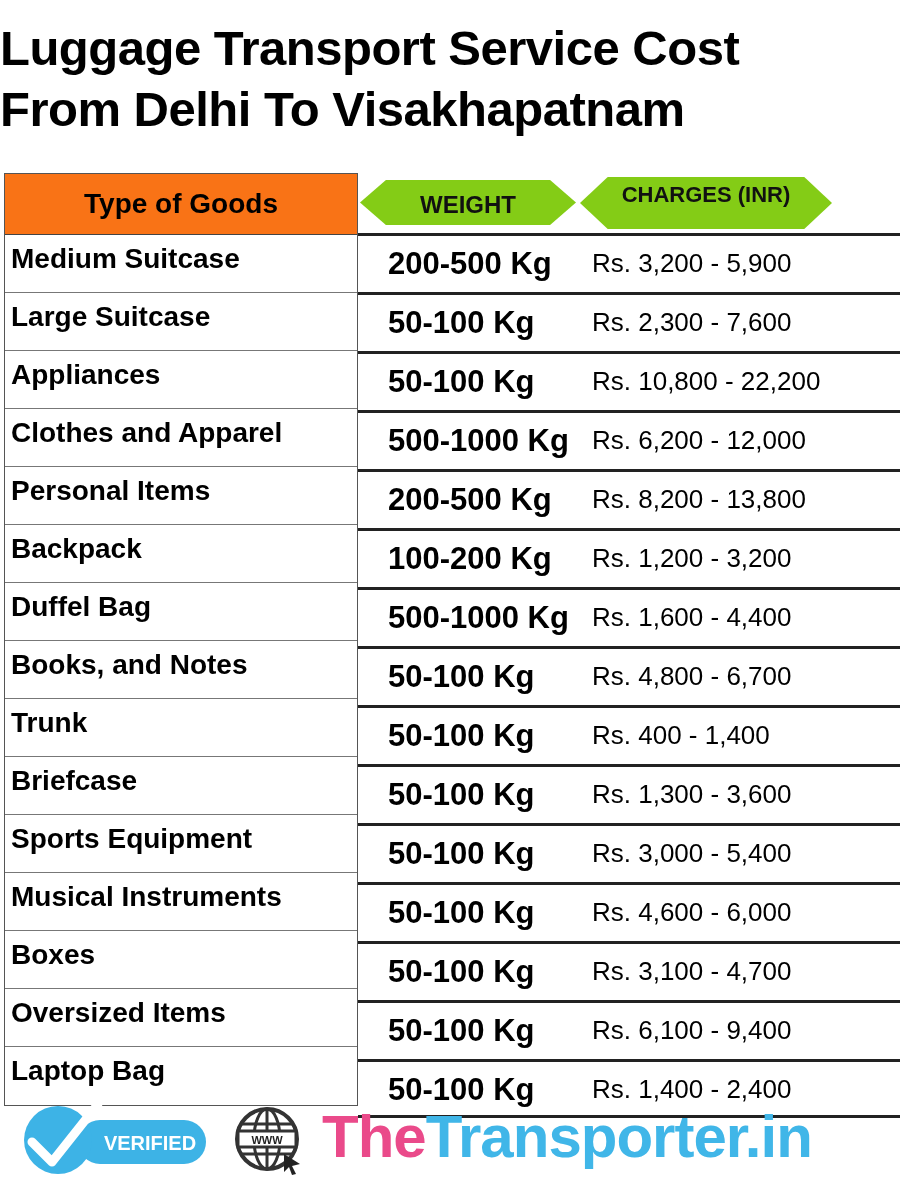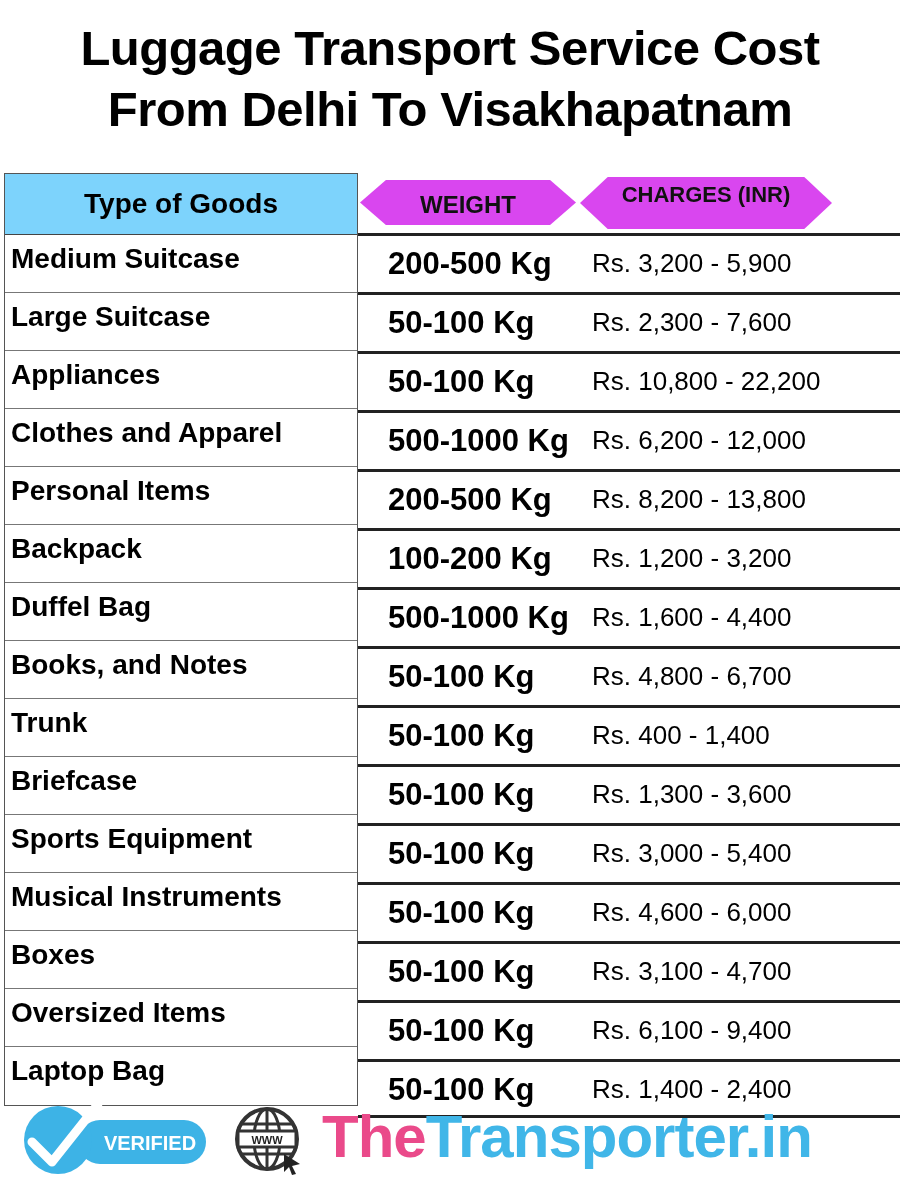--- a/index.html
+++ b/index.html
@@ -1,22 +1,22 @@
 <!DOCTYPE html>
 <html><head>
 <meta charset="utf-8">
 <style>
   html, body { margin:0; padding:0; background:#ffffff; }
   body { width:900px; height:1200px; position:relative; overflow:hidden; font-family:"Liberation Sans", sans-serif; color:#000; }
-  .title { position:absolute; left:0; top:18px; width:900px; text-align:center; font-weight:bold; font-size:49px; line-height:61px; letter-spacing:-0.5px; }
+  .title { position:absolute; left:0; top:18px; width:900px; text-align:left; font-weight:bold; font-size:49px; line-height:61px; letter-spacing:-0.5px; }
   .left-table { position:absolute; left:4px; top:173px; width:352px; border:1px solid #555; }
-  .left-head { height:60px; background:#7dd3fc; display:flex; align-items:center; justify-content:center; font-weight:bold; font-size:28px; border-bottom:1px solid #444; }
+  .left-head { height:60px; background:#f97316; display:flex; align-items:center; justify-content:center; font-weight:bold; font-size:28px; border-bottom:1px solid #444; }
   .left-row { height:58px; border-bottom:1.5px solid #777; font-weight:bold; font-size:28px; padding-left:6px; box-sizing:border-box; display:flex; align-items:flex-start; padding-top:8px; }
   .left-row:last-child { border-bottom:none; }
-  .hex { position:absolute; top:180px; height:45px; background:#d946ef; display:flex; align-items:center; justify-content:center; font-weight:bold; color:#111;text-align:right; }
+  .hex { position:absolute; top:180px; height:45px; background:#84cc16; display:flex; align-items:center; justify-content:center; font-weight:bold; color:#111;text-align:right; }
   .hex.weight { left:360px; width:216px; clip-path:polygon(0 50%, 12% 0, 88% 0, 100% 50%, 88% 100%, 12% 100%); font-size:24px; padding-top:4px; box-sizing:border-box; }
   .hex.charges { left:580px; width:252px; top:177px; height:52px; clip-path:polygon(0 50%, 11% 0, 89% 0, 100% 50%, 89% 100%, 11% 100%); font-size:22px; padding-bottom:16px; box-sizing:border-box; }
   .right-table { position:absolute; left:358px; top:233px; width:542px; }
   .right-row { position:relative; height:59px; border-top:3px solid #222; box-sizing:border-box; }
   .right-row:last-child { border-bottom:3px solid #222; }
   .weight-cell { position:absolute; left:30px; top:10px; font-weight:bold; font-size:31px; }
   .charge-cell { position:absolute; left:234px; top:12px; font-size:26px; }
   .footer { position:absolute; left:0; top:1096px; width:900px; height:82px; }
   .verified { position:absolute; left:18px; top:4px; width:190px; height:74px; }
   .www { position:absolute; left:234px; top:10px; width:70px; height:70px; }

